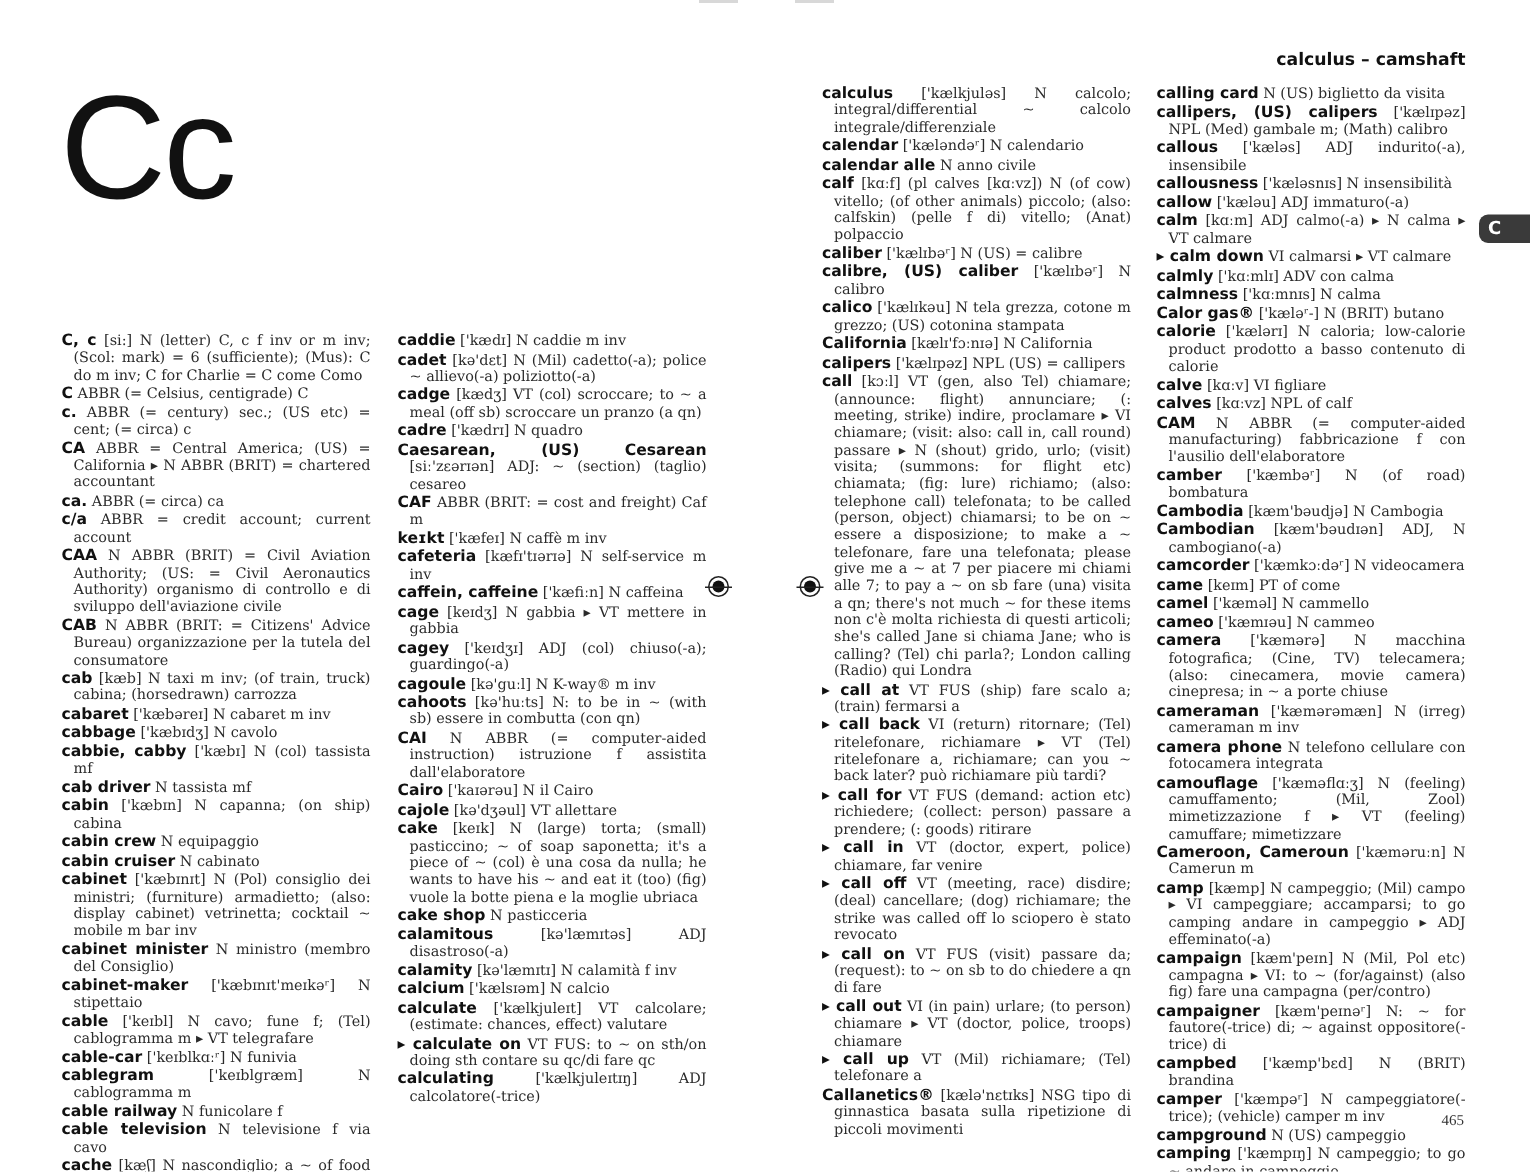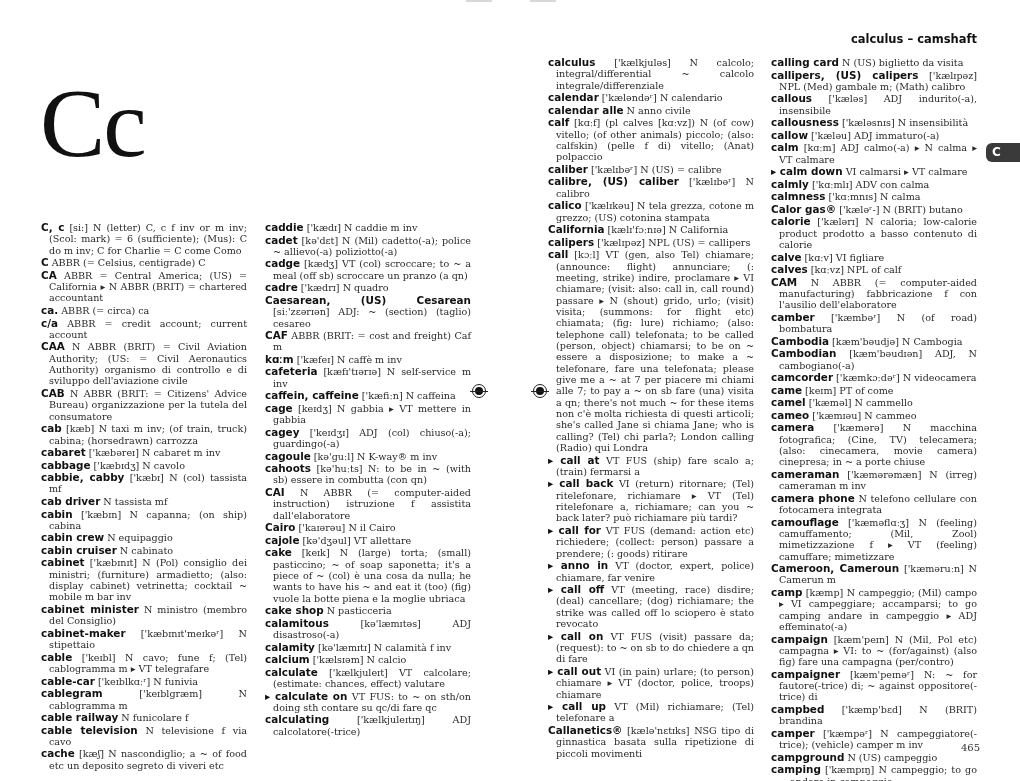--- a/index.html
+++ b/index.html
@@ -3,39 +3,39 @@
 <meta charset="utf-8">
 <style>
   html, body { margin: 0; padding: 0; background: #ffffff; }
   body {
     width: 1020px; height: 781px; position: relative; overflow: hidden;
     font-family: "DejaVu Serif", "Liberation Serif", serif;
     color: #1a1a1a;
   }
   .spread { position: absolute; inset: 0; }
   .big-letter {
-    position: absolute; left: 40px; top: 74px;
-    font-family: Liberation Serif, serif;
+    position: absolute; left: 40px; top: 49px;
+    font-family: Liberation Sans, sans-serif;
     font-size: 98px; line-height: 1; letter-spacing: -2px; color: #111;
   }
   .header {
     position: absolute; right: 43px; top: 32px;
     font-family: "DejaVu Sans", "Liberation Sans", sans-serif;
     font-weight: bold; font-size: 11.5px; color: #111;
   }
   .thumb-tab {
     position: absolute; left: 986px; top: 143px; width: 40px; height: 19px;
     background: #3a3a3a; border-radius: 6px 0 0 6px;
     color: #fff; font-family: "DejaVu Sans", "Liberation Sans", sans-serif;
     font-weight: bold; font-size: 12px; line-height: 19px; padding-left: 6px;
     box-sizing: border-box;
   }
   .page-num {
     position: absolute; left: 961px; top: 742px;
-    font-size: 10px; color: #333;
+    font-size: 10px; color: #333; font-family: Liberation Serif, serif;
   }
   .reg-mark {
     position: absolute; width: 14px; height: 14px; border-radius: 50%;
     border: 1px solid #222; box-sizing: border-box;
   }
   .reg-mark::before {
     content: ""; position: absolute; left: 2px; top: 2px; width: 8px; height: 8px;
     border-radius: 50%; background: #111;
   }
   .reg-mark::after {
@@ -73,20 +73,21 @@
   <div class="header">calculus – camshaft</div>
   <div class="thumb-tab">C</div>
   <div class="page-num">465</div>
 
   <div class="reg-mark" style="left:472px;top:384px;"></div>
   <div class="reg-mark" style="left:533px;top:384px;"></div>
 
   <div class="col col1">
       <div class="entry"><span class="hw">C, c</span><span class="body-text"> [si:] N (letter) C, c f inv or m inv; (Scol: mark) = 6 (sufficiente); (Mus): C do m inv; C for Charlie = C come Como</span></div>
       <div class="entry"><span class="hw">C</span><span class="body-text"> ABBR (= Celsius, centigrade) C</span></div>
+      <div class="entry"><span class="hw">c.</span><span class="body-text"> ABBR (= century) sec.; (US etc) = cent; (= circa) c</span></div>
       <div class="entry"><span class="hw">CA</span><span class="body-text"> ABBR = Central America; (US) = California ▸ N ABBR (BRIT) = chartered accountant</span></div>
       <div class="entry"><span class="hw">ca.</span><span class="body-text"> ABBR (= circa) ca</span></div>
       <div class="entry"><span class="hw">c/a</span><span class="body-text"> ABBR = credit account; current account</span></div>
       <div class="entry"><span class="hw">CAA</span><span class="body-text"> N ABBR (BRIT) = Civil Aviation Authority; (US: = Civil Aeronautics Authority) organismo di controllo e di sviluppo dell'aviazione civile</span></div>
       <div class="entry"><span class="hw">CAB</span><span class="body-text"> N ABBR (BRIT: = Citizens' Advice Bureau) organizzazione per la tutela del consumatore</span></div>
       <div class="entry"><span class="hw">cab</span><span class="body-text"> [kæb] N taxi m inv; (of train, truck) cabina; (horsedrawn) carrozza</span></div>
       <div class="entry"><span class="hw">cabaret</span><span class="body-text"> ['kæbəreɪ] N cabaret m inv</span></div>
       <div class="entry"><span class="hw">cabbage</span><span class="body-text"> ['kæbɪdʒ] N cavolo</span></div>
       <div class="entry"><span class="hw">cabbie, cabby</span><span class="body-text"> ['kæbɪ] N (col) tassista mf</span></div>
       <div class="entry"><span class="hw">cab driver</span><span class="body-text"> N tassista mf</span></div>
@@ -103,21 +104,21 @@
       <div class="entry"><span class="hw">cable television</span><span class="body-text"> N televisione f via cavo</span></div>
       <div class="entry"><span class="hw">cache</span><span class="body-text"> [kæʃ] N nascondiglio; a ~ of food etc un deposito segreto di viveri etc</span></div>
     </div>
   <div class="col col2">
       <div class="entry"><span class="hw">caddie</span><span class="body-text"> ['kædɪ] N caddie m inv</span></div>
       <div class="entry"><span class="hw">cadet</span><span class="body-text"> [kə'dɛt] N (Mil) cadetto(-a); police ~ allievo(-a) poliziotto(-a)</span></div>
       <div class="entry"><span class="hw">cadge</span><span class="body-text"> [kædʒ] VT (col) scroccare; to ~ a meal (off sb) scroccare un pranzo (a qn)</span></div>
       <div class="entry"><span class="hw">cadre</span><span class="body-text"> ['kædrɪ] N quadro</span></div>
       <div class="entry"><span class="hw">Caesarean, (US) Cesarean</span><span class="body-text"> [siː'zɛərɪən] ADJ: ~ (section) (taglio) cesareo</span></div>
       <div class="entry"><span class="hw">CAF</span><span class="body-text"> ABBR (BRIT: = cost and freight) Caf m</span></div>
-      <div class="entry"><span class="hw">kɑːm</span><span class="body-text"> ['kæfeɪ] N caffè m inv</span></div>
+      <div class="entry"><span class="hw">keɪkt</span><span class="body-text"> ['kæfeɪ] N caffè m inv</span></div>
       <div class="entry"><span class="hw">cafeteria</span><span class="body-text"> [kæfɪ'tɪərɪə] N self-service m inv</span></div>
       <div class="entry"><span class="hw">caffein, caffeine</span><span class="body-text"> ['kæfiːn] N caffeina</span></div>
       <div class="entry"><span class="hw">cage</span><span class="body-text"> [keɪdʒ] N gabbia ▸ VT mettere in gabbia</span></div>
       <div class="entry"><span class="hw">cagey</span><span class="body-text"> ['keɪdʒɪ] ADJ (col) chiuso(-a); guardingo(-a)</span></div>
       <div class="entry"><span class="hw">cagoule</span><span class="body-text"> [kə'guːl] N K-way® m inv</span></div>
       <div class="entry"><span class="hw">cahoots</span><span class="body-text"> [kə'huːts] N: to be in ~ (with sb) essere in combutta (con qn)</span></div>
       <div class="entry"><span class="hw">CAI</span><span class="body-text"> N ABBR (= computer-aided instruction) istruzione f assistita dall'elaboratore</span></div>
       <div class="entry"><span class="hw">Cairo</span><span class="body-text"> ['kaɪərəu] N il Cairo</span></div>
       <div class="entry"><span class="hw">cajole</span><span class="body-text"> [kə'dʒəul] VT allettare</span></div>
       <div class="entry"><span class="hw">cake</span><span class="body-text"> [keɪk] N (large) torta; (small) pasticcino; ~ of soap saponetta; it's a piece of ~ (col) è una cosa da nulla; he wants to have his ~ and eat it (too) (fig) vuole la botte piena e la moglie ubriaca</span></div>
@@ -136,21 +137,21 @@
       <div class="entry"><span class="hw">calf</span><span class="body-text"> [kɑːf] (pl calves [kɑːvz]) N (of cow) vitello; (of other animals) piccolo; (also: calfskin) (pelle f di) vitello; (Anat) polpaccio</span></div>
       <div class="entry"><span class="hw">caliber</span><span class="body-text"> ['kælɪbəʳ] N (US) = calibre</span></div>
       <div class="entry"><span class="hw">calibre, (US) caliber</span><span class="body-text"> ['kælɪbəʳ] N calibro</span></div>
       <div class="entry"><span class="hw">calico</span><span class="body-text"> ['kælɪkəu] N tela grezza, cotone m grezzo; (US) cotonina stampata</span></div>
       <div class="entry"><span class="hw">California</span><span class="body-text"> [kælɪ'fɔːnɪə] N California</span></div>
       <div class="entry"><span class="hw">calipers</span><span class="body-text"> ['kælɪpəz] NPL (US) = callipers</span></div>
       <div class="entry"><span class="hw">call</span><span class="body-text"> [kɔːl] VT (gen, also Tel) chiamare; (announce: flight) annunciare; (: meeting, strike) indire, proclamare ▸ VI chiamare; (visit: also: call in, call round) passare ▸ N (shout) grido, urlo; (visit) visita; (summons: for flight etc) chiamata; (fig: lure) richiamo; (also: telephone call) telefonata; to be called (person, object) chiamarsi; to be on ~ essere a disposizione; to make a ~ telefonare, fare una telefonata; please give me a ~ at 7 per piacere mi chiami alle 7; to pay a ~ on sb fare (una) visita a qn; there's not much ~ for these items non c'è molta richiesta di questi articoli; she's called Jane si chiama Jane; who is calling? (Tel) chi parla?; London calling (Radio) qui Londra</span></div>
       <div class="entry sub"><span class="hw">▸ call at</span><span class="body-text"> VT FUS (ship) fare scalo a; (train) fermarsi a</span></div>
       <div class="entry sub"><span class="hw">▸ call back</span><span class="body-text"> VI (return) ritornare; (Tel) ritelefonare, richiamare ▸ VT (Tel) ritelefonare a, richiamare; can you ~ back later? può richiamare più tardi?</span></div>
       <div class="entry sub"><span class="hw">▸ call for</span><span class="body-text"> VT FUS (demand: action etc) richiedere; (collect: person) passare a prendere; (: goods) ritirare</span></div>
-      <div class="entry sub"><span class="hw">▸ anno in</span><span class="body-text"> VT (doctor, expert, police) chiamare, far venire</span></div>
+      <div class="entry sub"><span class="hw">▸ call in</span><span class="body-text"> VT (doctor, expert, police) chiamare, far venire</span></div>
       <div class="entry sub"><span class="hw">▸ call off</span><span class="body-text"> VT (meeting, race) disdire; (deal) cancellare; (dog) richiamare; the strike was called off lo sciopero è stato revocato</span></div>
       <div class="entry sub"><span class="hw">▸ call on</span><span class="body-text"> VT FUS (visit) passare da; (request): to ~ on sb to do chiedere a qn di fare</span></div>
       <div class="entry sub"><span class="hw">▸ call out</span><span class="body-text"> VI (in pain) urlare; (to person) chiamare ▸ VT (doctor, police, troops) chiamare</span></div>
       <div class="entry sub"><span class="hw">▸ call up</span><span class="body-text"> VT (Mil) richiamare; (Tel) telefonare a</span></div>
       <div class="entry"><span class="hw">Callanetics®</span><span class="body-text"> [kælə'nɛtɪks] NSG tipo di ginnastica basata sulla ripetizione di piccoli movimenti</span></div>
     </div>
   <div class="col col4">
       <div class="entry"><span class="hw">calling card</span><span class="body-text"> N (US) biglietto da visita</span></div>
       <div class="entry"><span class="hw">callipers, (US) calipers</span><span class="body-text"> ['kælɪpəz] NPL (Med) gambale m; (Math) calibro</span></div>
       <div class="entry"><span class="hw">callous</span><span class="body-text"> ['kæləs] ADJ indurito(-a), insensibile</span></div>

